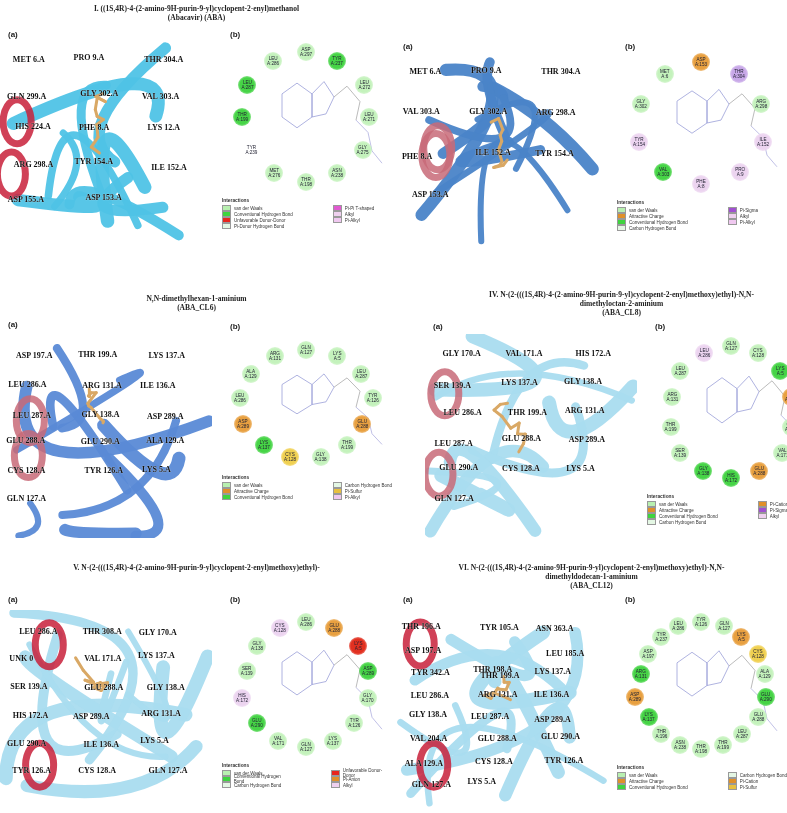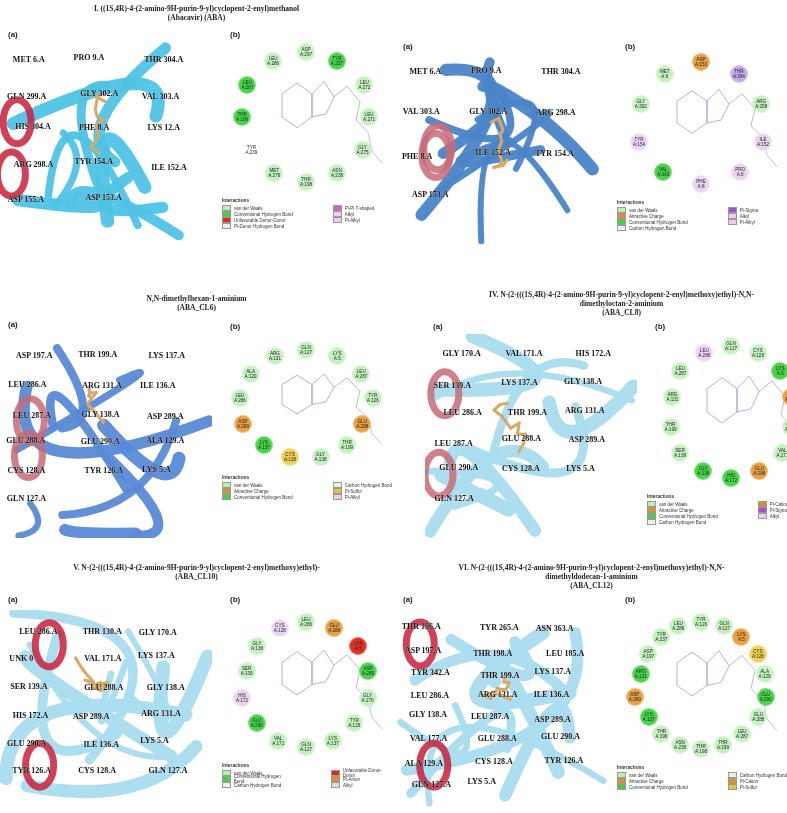--- a/index.html
+++ b/index.html
@@ -52,21 +52,21 @@
           <line x1="96.73702846364884" y1="84.6164951989026" x2="97.97500000000001" y2="97.07112482853223" stroke="#d9a865" stroke-width="3" stroke-linecap="round"></line>
           <line x1="97.97500000000001" y1="97.07112482853223" x2="91.26984739369" y2="107.07313100137173" stroke="#d9a865" stroke-width="3" stroke-linecap="round"></line>
           <line x1="91.26984739369" y1="107.07313100137173" x2="99.41375171467766" y2="113.04843964334704" stroke="#d9a865" stroke-width="3" stroke-linecap="round"></line>
         </svg>
         <span class="reslabel" style="left: 12.8658px; top: 15.3647px;">MET 6.A</span>
         <span class="reslabel" style="left: 73.6166px; top: 13.4639px;">PRO 9.A</span>
         <span class="reslabel" style="left: 144.205px; top: 15.0383px;">THR 304.A</span>
         <span class="reslabel" style="left: 7.09981px; top: 52.2732px;">GLN 299.A</span>
         <span class="reslabel" style="left: 80.2519px; top: 49.4649px;">GLY 302.A</span>
         <span class="reslabel" style="left: 141.982px; top: 51.6875px;">VAL 303.A</span>
-        <span class="reslabel" style="left: 15.2042px; top: 82.4595px;">HIS 304.A</span>
+        <span class="reslabel" style="left: 15.2042px; top: 82.4595px;">HIS 224.A</span>
         <span class="reslabel" style="left: 78.9797px; top: 83.4105px;">PHE 8.A</span>
         <span class="reslabel" style="left: 147.408px; top: 82.9479px;">LYS 12.A</span>
         <span class="reslabel" style="left: 13.8456px; top: 119.924px;">ARG 298.A</span>
         <span class="reslabel" style="left: 74.4668px; top: 117.3px;">TYR 154.A</span>
         <span class="reslabel" style="left: 151.148px; top: 122.819px;">ILE 152.A</span>
         <span class="reslabel" style="left: 7.69071px; top: 154.665px;">ASP 155.A</span>
         <span class="reslabel" style="left: 85.3798px; top: 153.135px;">ASP 153.A</span>
       </div>
       <div class="diag2d" style="left: 222px; top: 40px; width: 168px; height: 154px;">
         <svg width="168" height="154" style="position:absolute;left:0;top:0">
@@ -575,21 +575,20 @@
               <span class="sw" style="background: rgb(239, 208, 239);"></span>
               <span>Alkyl</span>
             </div>
           </div>
         </div>
       </div>
     </div>
     <div class="panel" style="left: 0px; top: 555px; height: 275px;">
       <div class="title" style="top: 8px;">
         <div>V.   N-(2-(((1S,4R)-4-(2-amino-9H-purin-9-yl)cyclopent-2-enyl)methoxy)ethyl)-</div>
-        <div>(ABA_CL10)</div>
       </div>
       <div class="sublabel" style="left: 8px; top: 40px;">(a)</div>
       <div class="sublabel" style="left: 230px; top: 40px;">(b)</div>
       <div class="view3d" style="left: 0px; top: 55px; width: 212px; height: 200px;">
         <svg width="212" height="200">
           <path d="M116.75631001371742,123.81087105624142 Q7.606481481481482,185.55126886145405 57.89286694101509,24.863683127572017" stroke="#a9dcef" stroke-width="9.975240054869685" fill="none" stroke-linecap="round" opacity="0.95"></path>
           <path d="M196.0554698216735,136.53292181069958 Q143.0681927297668,198.170438957476 27.047993827160493,175.65157750342934" stroke="#a9dcef" stroke-width="13.103463648834019" fill="none" stroke-linecap="round" opacity="0.95"></path>
           <path d="M185.65812757201647,104.7590877914952 Q6.932167352537722,68.76286008230453 5.96340877914952,168.3633401920439" stroke="#a9dcef" stroke-width="13.587654320987653" fill="none" stroke-linecap="round" opacity="0.95"></path>
           <path d="M171.28033264746227,146.39060356652948 Q22.54408436213992,55.970507544581615 25.392198216735252,46.8261316872428" stroke="#a9dcef" stroke-width="12.88460219478738" fill="none" stroke-linecap="round" opacity="0.95"></path>
           <path d="M89.45294924554183,149.69907407407408 Q204.95332647462277,11.027949245541837 14.013374485596707,3.0152606310013716" stroke="#a9dcef" stroke-width="9.488134430727023" fill="none" stroke-linecap="round" opacity="0.95"></path>
@@ -604,21 +603,21 @@
           <line x1="93.64084362139917" y1="72.22566872427984" x2="85.06312585733882" y2="70.17705761316873" stroke="#d9a865" stroke-width="3" stroke-linecap="round"></line>
           <line x1="85.06312585733882" y1="70.17705761316873" x2="97.1287037037037" y2="75.73137860082305" stroke="#d9a865" stroke-width="3" stroke-linecap="round"></line>
           <line x1="97.1287037037037" y1="75.73137860082305" x2="100.48161008230453" y2="72.64789094650206" stroke="#d9a865" stroke-width="3" stroke-linecap="round"></line>
           <line x1="100.48161008230453" y1="72.64789094650206" x2="96.18563100137175" y2="74.24140946502058" stroke="#d9a865" stroke-width="3" stroke-linecap="round"></line>
           <line x1="96.18563100137175" y1="74.24140946502058" x2="107.57615740740741" y2="72.71563786008231" stroke="#d9a865" stroke-width="3" stroke-linecap="round"></line>
           <line x1="107.57615740740741" y1="72.71563786008231" x2="101.22314814814814" y2="80.49650205761317" stroke="#d9a865" stroke-width="3" stroke-linecap="round"></line>
           <line x1="101.22314814814814" y1="80.49650205761317" x2="93.67187071330589" y2="77.56548353909466" stroke="#d9a865" stroke-width="3" stroke-linecap="round"></line>
           <line x1="93.67187071330589" y1="77.56548353909466" x2="106.62808641975309" y2="74.79295267489712" stroke="#d9a865" stroke-width="3" stroke-linecap="round"></line>
         </svg>
         <span class="reslabel" style="left: 19.2016px; top: 16.6418px;">LEU 286.A</span>
-        <span class="reslabel" style="left: 82.7467px; top: 16.9755px;">THR 130.A</span>
+        <span class="reslabel" style="left: 82.7467px; top: 16.9755px;">THR 308.A</span>
         <span class="reslabel" style="left: 138.672px; top: 17.5252px;">GLY 170.A</span>
         <span class="reslabel" style="left: 9.37385px; top: 44.254px;">UNK 0</span>
         <span class="reslabel" style="left: 84.2831px; top: 43.9025px;">VAL 171.A</span>
         <span class="reslabel" style="left: 138.092px; top: 40.6559px;">LYS 137.A</span>
         <span class="reslabel" style="left: 10.3054px; top: 71.8106px;">SER 139.A</span>
         <span class="reslabel" style="left: 84.1344px; top: 73.4406px;">GLU 288.A</span>
         <span class="reslabel" style="left: 146.714px; top: 73.0644px;">GLY 138.A</span>
         <span class="reslabel" style="left: 12.6628px; top: 101.312px;">HIS 172.A</span>
         <span class="reslabel" style="left: 72.9672px; top: 101.59px;">ASP 289.A</span>
         <span class="reslabel" style="left: 141.208px; top: 98.7507px;">ARG 131.A</span>
@@ -753,35 +752,35 @@
           <line x1="114.23132716049383" y1="72.39821673525377" x2="111.00997942386832" y2="79.83857167352538" stroke="#d9a865" stroke-width="3" stroke-linecap="round"></line>
           <line x1="111.00997942386832" y1="79.83857167352538" x2="104.58727709190673" y2="79.26148834019205" stroke="#d9a865" stroke-width="3" stroke-linecap="round"></line>
           <line x1="104.58727709190673" y1="79.26148834019205" x2="102.81712962962963" y2="78.2040037722908" stroke="#d9a865" stroke-width="3" stroke-linecap="round"></line>
           <line x1="102.81712962962963" y1="78.2040037722908" x2="95.8991255144033" y2="88.42537722908092" stroke="#d9a865" stroke-width="3" stroke-linecap="round"></line>
           <line x1="95.8991255144033" y1="88.42537722908092" x2="89.78593964334705" y2="85.24042352537722" stroke="#d9a865" stroke-width="3" stroke-linecap="round"></line>
           <line x1="89.78593964334705" y1="85.24042352537722" x2="98.03518518518518" y2="82.85284636488339" stroke="#d9a865" stroke-width="3" stroke-linecap="round"></line>
           <line x1="98.03518518518518" y1="82.85284636488339" x2="106.77237654320987" y2="85.68857167352536" stroke="#d9a865" stroke-width="3" stroke-linecap="round"></line>
           <line x1="106.77237654320987" y1="85.68857167352536" x2="115.43167009602195" y2="89.72908093278463" stroke="#d9a865" stroke-width="3" stroke-linecap="round"></line>
         </svg>
         <span class="reslabel" style="left: 6.78552px; top: 12.4611px;">THR 196.A</span>
-        <span class="reslabel" style="left: 85.0292px; top: 13.3534px;">TYR 265.A</span>
+        <span class="reslabel" style="left: 85.0292px; top: 13.3534px;">TYR 105.A</span>
         <span class="reslabel" style="left: 140.789px; top: 13.647px;">ASN 363.A</span>
         <span class="reslabel" style="left: 9.94236px; top: 35.9575px;">ASP 197.A</span>
-        <span class="reslabel" style="left: 78.2909px; top: 39px;">THR 198.A</span>
+        <span class="reslabel" style="left: 78.2909px; top: 55px;">THR 198.A</span>
         <span class="reslabel" style="left: 151.119px; top: 39.1064px;">LEU 185.A</span>
         <span class="reslabel" style="left: 16.0807px; top: 58.0651px;">TYR 342.A</span>
         <span class="reslabel" style="left: 85.4231px; top: 61.3648px;">THR 199.A</span>
         <span class="reslabel" style="left: 139.541px; top: 56.5102px;">LYS 137.A</span>
         <span class="reslabel" style="left: 15.8672px; top: 80.7837px;">LEU 286.A</span>
         <span class="reslabel" style="left: 83.0923px; top: 80.2872px;">ARG 131.A</span>
         <span class="reslabel" style="left: 138.723px; top: 79.8585px;">ILE 136.A</span>
         <span class="reslabel" style="left: 13.9684px; top: 100.114px;">GLY 138.A</span>
         <span class="reslabel" style="left: 75.9652px; top: 102.487px;">LEU 287.A</span>
         <span class="reslabel" style="left: 139.33px; top: 105.151px;">ASP 289.A</span>
-        <span class="reslabel" style="left: 15.0512px; top: 124.054px;">VAL 177.A</span>
+        <span class="reslabel" style="left: 15.0512px; top: 124.054px;">VAL 204.A</span>
         <span class="reslabel" style="left: 82.7084px; top: 123.965px;">GLU 288.A</span>
         <span class="reslabel" style="left: 146.03px; top: 122.388px;">GLU 290.A</span>
         <span class="reslabel" style="left: 9.78212px; top: 148.606px;">ALA 129.A</span>
         <span class="reslabel" style="left: 79.9887px; top: 146.721px;">CYS 128.A</span>
         <span class="reslabel" style="left: 149.49px; top: 145.57px;">TYR 126.A</span>
         <span class="reslabel" style="left: 16.8279px; top: 169.77px;">GLN 127.A</span>
         <span class="reslabel" style="left: 72.4727px; top: 166.754px;">LYS 5.A</span>
       </div>
       <div class="diag2d" style="left: 222px; top: 55px; width: 168px; height: 151px;">
         <svg width="168" height="151" style="position:absolute;left:0;top:0">

